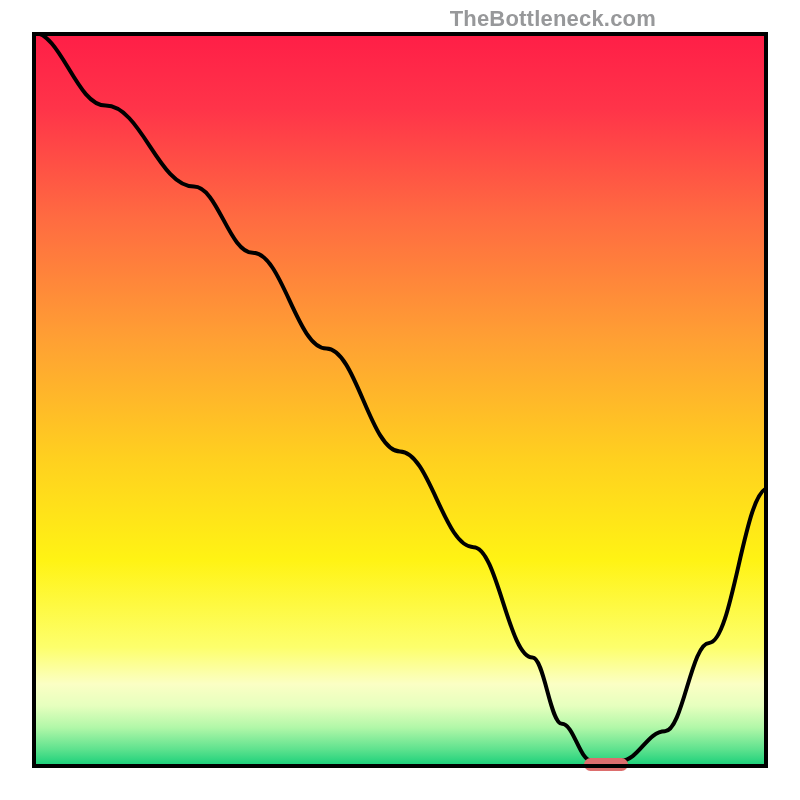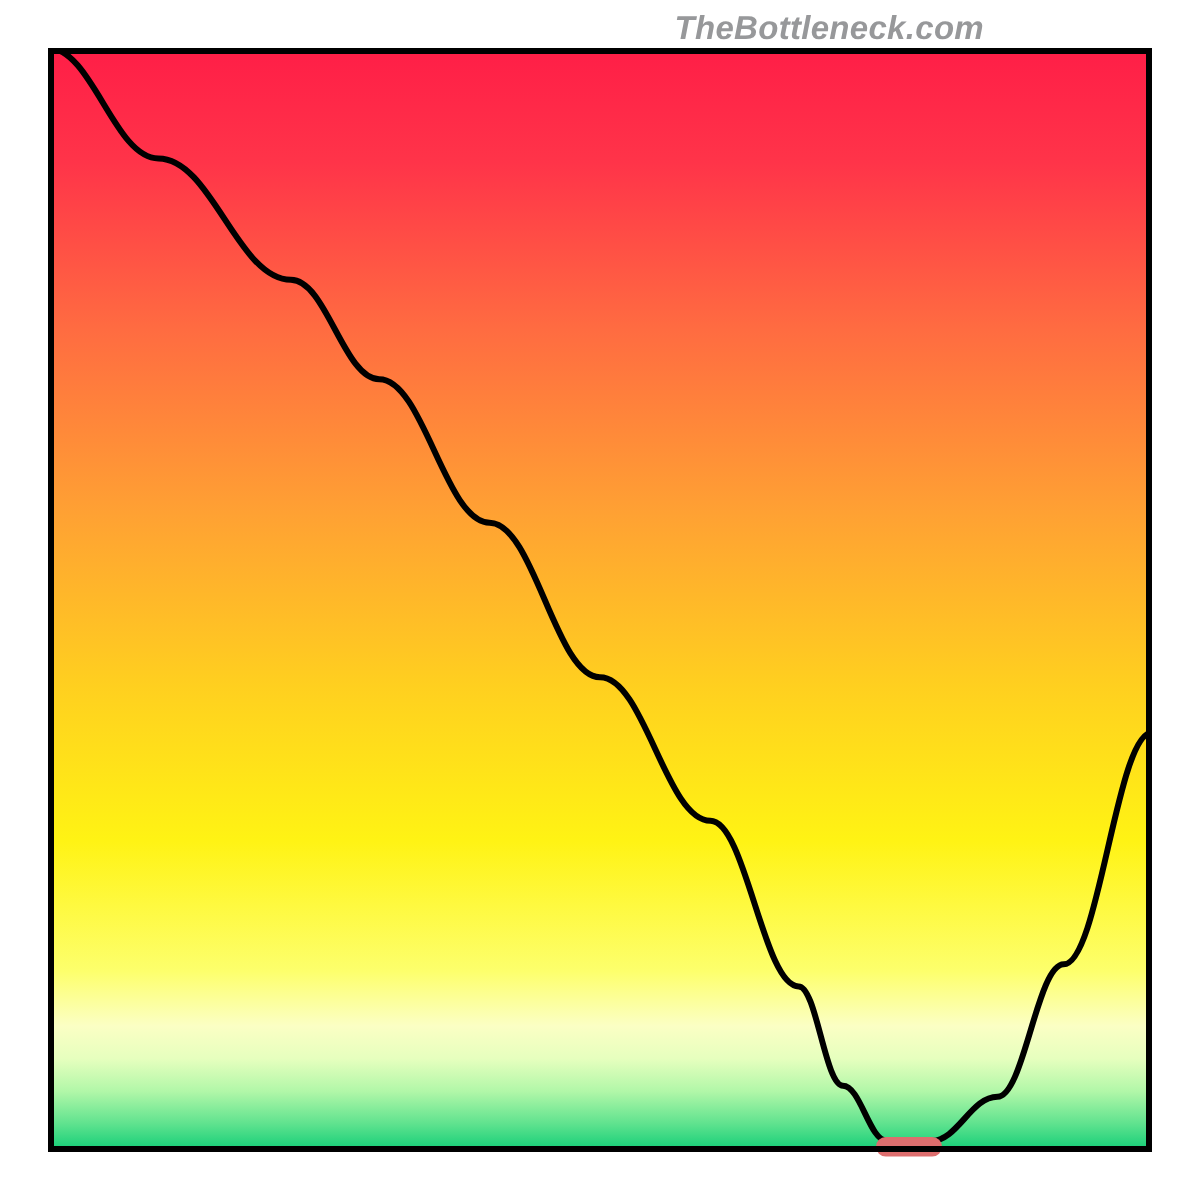--- a/index.html
+++ b/index.html
@@ -8,21 +8,20 @@
     width: 800px;
     height: 800px;
     background: #ffffff;
     overflow: hidden;
   }
   .outer-frame {
     position: relative;
     width: 692px;
     height: 800px;
     box-sizing: border-box;
-    font-style: italic;
   }
   .plot-area {
     position: absolute;
     left: 32px;
     top: 32px;
     width: 736px;
     height: 736px;
     box-sizing: border-box;
   }
   .black-frame {

